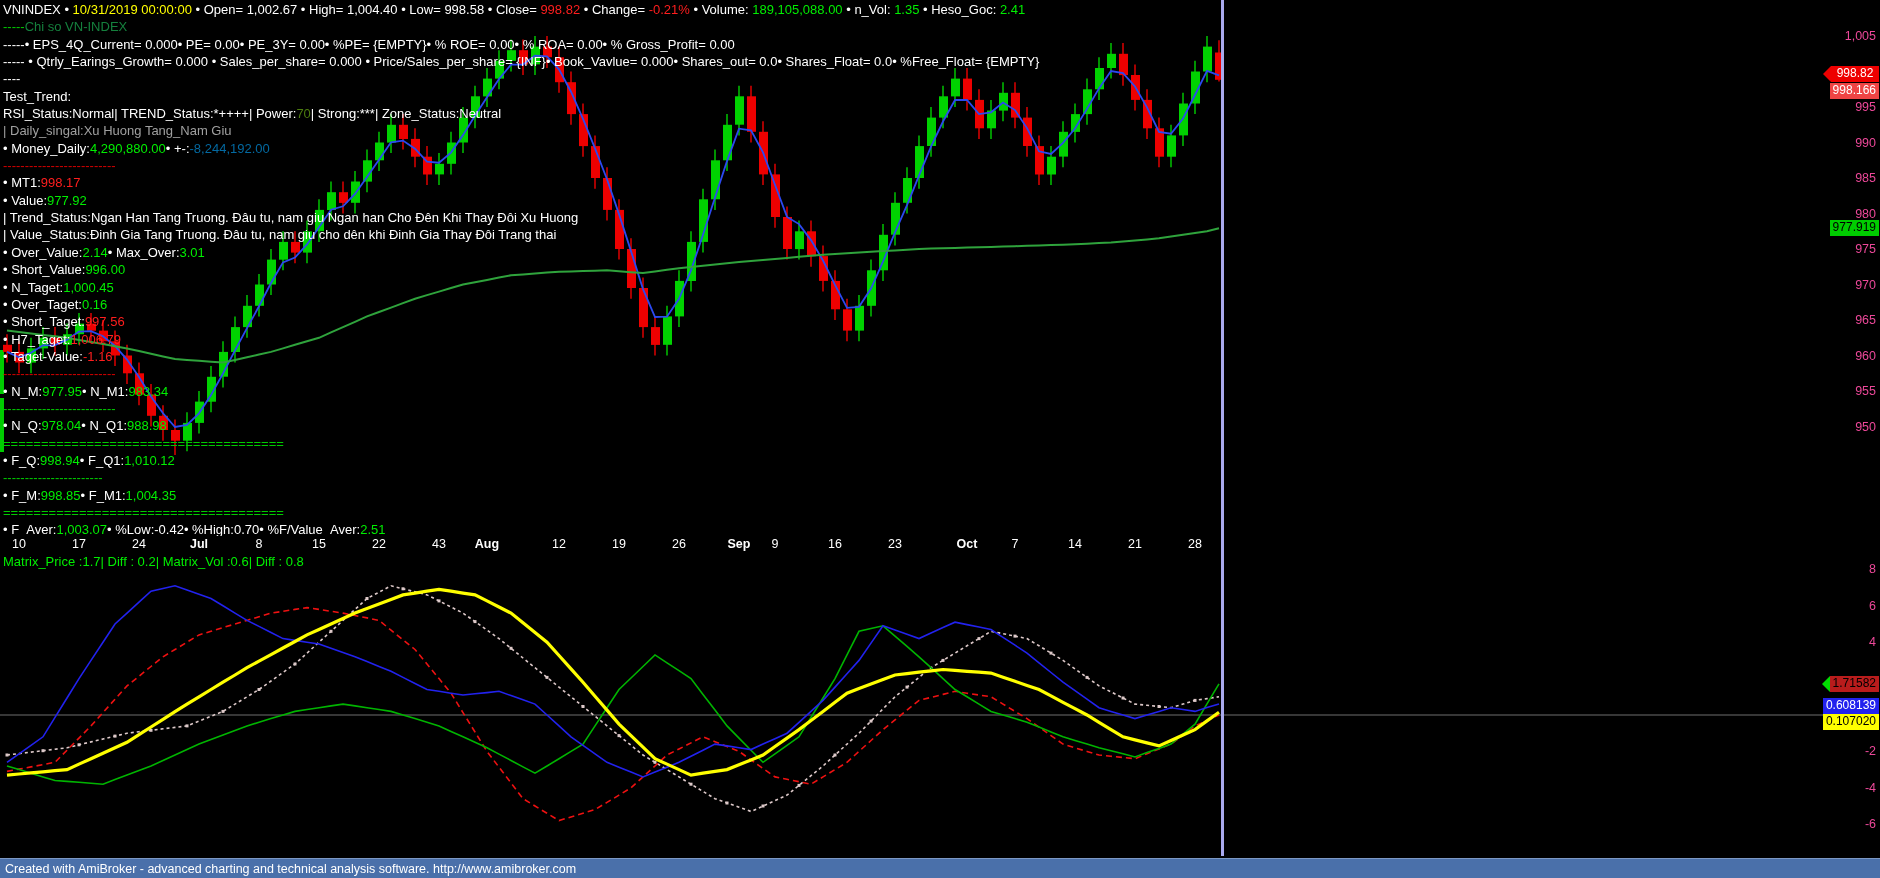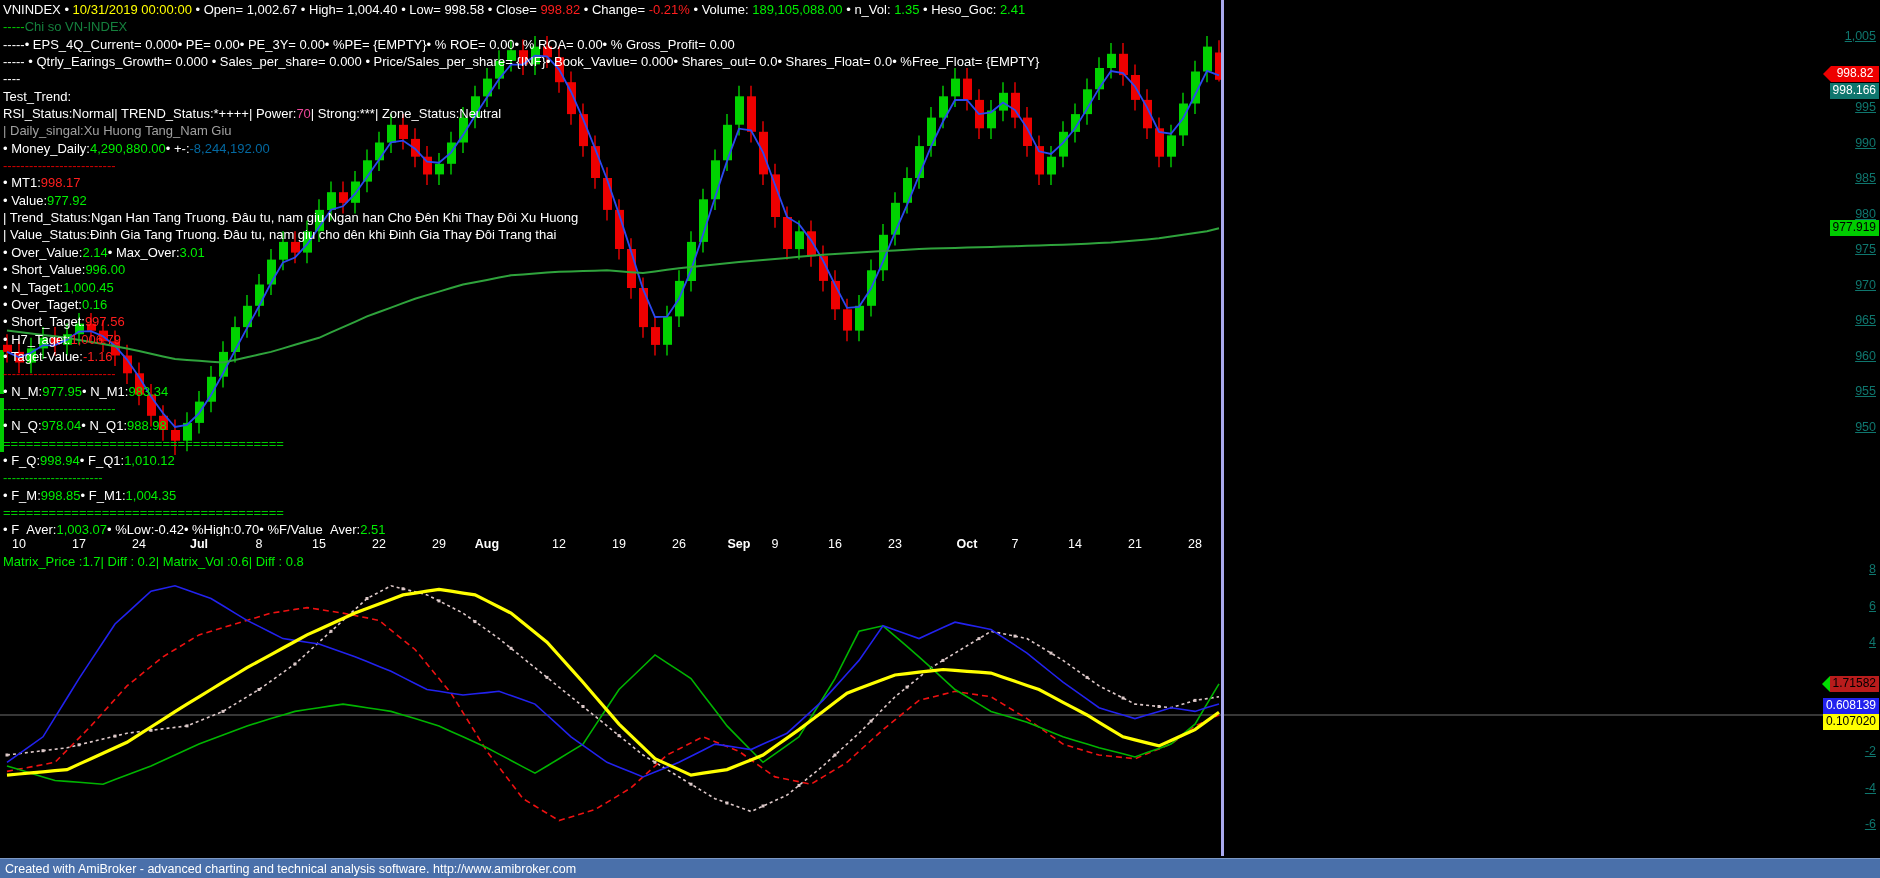--- a/index.html
+++ b/index.html
@@ -6,22 +6,22 @@
   *{box-sizing:border-box;}
   .screen{position:relative;width:1880px;height:878px;background:#000;overflow:hidden;
           font-family:"Liberation Sans",sans-serif;}
   .panel{position:absolute;left:0;}
   svg{display:block;}
   
   .overlay{position:absolute;left:3px;top:1px;width:1200px;pointer-events:none;}
   .oline{white-space:pre;font:13px/17.35px "Liberation Sans",sans-serif;letter-spacing:0;}
   
   .yaxis{position:absolute;top:0;right:0;width:38px;height:856px;background:#000;}
-  .ytick{position:absolute;right:4px;width:60px;text-align:right;color:#0f766e;
-         font:12.5px/14px "Liberation Sans",sans-serif;text-decoration:underline;}
+  .ytick{position:absolute;right:4px;width:60px;text-align:right;color:#ec4899;
+         font:12.5px/14px "Liberation Sans",sans-serif;}
   .ptag{position:absolute;right:1px;font:12px/15px "Liberation Sans",sans-serif;
         padding:0 3px;text-align:center;min-width:48px;height:16px;}
   .ptag .arr{position:absolute;left:-8px;top:0;width:0;height:0;
         border-top:8px solid transparent;border-bottom:8px solid transparent;}
   
   .dateaxis{position:absolute;left:0;top:536px;width:1844px;height:17px;background:#000;}
   .dtick{position:absolute;top:1px;transform:translateX(-50%);color:#fff;
          font:12.5px/15px "Liberation Sans",sans-serif;}
   .dtick.bold{font-weight:bold;}
   
@@ -251,21 +251,21 @@
       </svg>
   </div>
 
   <div class="overlay" id="overlay">
       <div class="oline"><span style="color: rgb(255, 255, 255);">VNINDEX • </span><span style="color: rgb(255, 255, 0);">10/31/2019 00:00:00</span><span style="color: rgb(255, 255, 255);"> • Open= 1,002.67 • High= 1,004.40 • Low= 998.58 • Close= </span><span style="color: rgb(255, 30, 30);">998.82</span><span style="color: rgb(255, 255, 255);"> • Change= </span><span style="color: rgb(255, 30, 30);">-0.21%</span><span style="color: rgb(255, 255, 255);"> • Volume: </span><span style="color: rgb(0, 238, 0);">189,105,088.00</span><span style="color: rgb(255, 255, 255);"> • n_Vol: </span><span style="color: rgb(0, 238, 0);">1.35</span><span style="color: rgb(255, 255, 255);"> • Heso_Goc: </span><span style="color: rgb(0, 238, 0);">2.41</span></div>
       <div class="oline"><span style="color: rgb(0, 204, 0);">-----</span><span style="color: #15803d;">Chi so VN-INDEX</span></div>
       <div class="oline"><span style="color: rgb(255, 255, 255);">-----• EPS_4Q_Current= 0.000• PE= 0.00• PE_3Y= 0.00• %PE= {EMPTY}• % ROE= 0.00• % ROA= 0.00• % Gross_Profit= 0.00</span></div>
       <div class="oline"><span style="color: rgb(255, 255, 255);">----- • Qtrly_Earings_Growth= 0.000 • Sales_per_share= 0.000 • Price/Sales_per_share= {INF}• Book_Vavlue= 0.000• Shares_out= 0.0• Shares_Float= 0.0• %Free_Float= {EMPTY}</span></div>
       <div class="oline"><span style="color: rgb(255, 255, 255);">----</span></div>
       <div class="oline"><span style="color: rgb(255, 255, 255);">Test_Trend:</span></div>
-      <div class="oline"><span style="color: rgb(255, 255, 255);">RSI_Status:Normal| TREND_Status:*++++| Power:</span><span style="color: #ec4899; margin-top: 32px;">70</span><span style="color: rgb(255, 255, 255);">| Strong:***| Zone_Status:Neutral</span></div>
+      <div class="oline"><span style="color: rgb(255, 255, 255);">RSI_Status:Normal| TREND_Status:*++++| Power:</span><span style="color: #4d7c0f; margin-top: 32px;">70</span><span style="color: rgb(255, 255, 255);">| Strong:***| Zone_Status:Neutral</span></div>
       <div class="oline"><span style="color: rgb(160, 160, 160);">| Daily_singal:Xu Huong Tang_Nam Giu</span></div>
       <div class="oline"><span style="color: rgb(255, 255, 255);">• Money_Daily:</span><span style="color: rgb(0, 238, 0);">4,290,880.00</span><span style="color: rgb(255, 255, 255);">• +-:</span><span style="color: #0369a1;">-8,244,192.00</span></div>
       <div class="oline"><span style="color: rgb(212, 0, 0);">--------------------------</span></div>
       <div class="oline"><span style="color: rgb(255, 255, 255);">• MT1:</span><span style="color: rgb(255, 30, 30);">998.17</span></div>
       <div class="oline"><span style="color: rgb(255, 255, 255);">• Value:</span><span style="color: rgb(0, 238, 0);">977.92</span></div>
       <div class="oline"><span style="color: rgb(255, 255, 255);">| Trend_Status:Ngan Han Tang Truong. Đâu tu, nam giu Ngan han Cho Đên Khi Thay Đôi Xu Huong</span></div>
       <div class="oline"><span style="color: rgb(255, 255, 255);">| Value_Status:Đinh Gia Tang Truong. Đâu tu, nam giu cho dên khi Đinh Gia Thay Đôi Trang thai</span></div>
       <div class="oline"><span style="color: rgb(255, 255, 255);">• Over_Value:</span><span style="color: rgb(0, 238, 0);">2.14</span><span style="color: rgb(255, 255, 255);">• Max_Over:</span><span style="color: rgb(0, 238, 0);">3.01</span></div>
       <div class="oline"><span style="color: rgb(255, 255, 255);">• Short_Value:</span><span style="color: rgb(0, 238, 0);">996.00</span></div>
       <div class="oline"><span style="color: rgb(255, 255, 255);">• N_Taget:</span><span style="color: rgb(0, 238, 0);">1,000.45</span></div>
@@ -287,21 +287,21 @@
     </div>
 
   <div class="dateaxis" id="dateaxis">
       <div class="dtick" style="left: 19px;">10</div>
       <div class="dtick" style="left: 79px;">17</div>
       <div class="dtick" style="left: 139px;">24</div>
       <div class="dtick bold" style="left: 199px;">Jul</div>
       <div class="dtick" style="left: 259px;">8</div>
       <div class="dtick" style="left: 319px;">15</div>
       <div class="dtick" style="left: 379px;">22</div>
-      <div class="dtick" style="left: 439px;">29</div>
+      <div class="dtick" style="left: 439px;">43</div>
       <div class="dtick bold" style="left: 487px;">Aug</div>
       <div class="dtick" style="left: 559px;">12</div>
       <div class="dtick" style="left: 619px;">19</div>
       <div class="dtick" style="left: 679px;">26</div>
       <div class="dtick bold" style="left: 739px;">Sep</div>
       <div class="dtick" style="left: 775px;">9</div>
       <div class="dtick" style="left: 835px;">16</div>
       <div class="dtick" style="left: 895px;">23</div>
       <div class="dtick bold" style="left: 967px;">Oct</div>
       <div class="dtick" style="left: 1015px;">7</div>
@@ -370,21 +370,21 @@
       <div class="ytick" style="top: 349px;">960</div>
       <div class="ytick" style="top: 384px;">955</div>
       <div class="ytick" style="top: 420px;">950</div>
       <div class="ytick" style="top: 562px;">8</div>
       <div class="ytick" style="top: 599px;">6</div>
       <div class="ytick" style="top: 635px;">4</div>
       <div class="ytick" style="top: 744px;">-2</div>
       <div class="ytick" style="top: 781px;">-4</div>
       <div class="ytick" style="top: 817px;">-6</div>
       <div class="ptag" style="top: 66px; background: rgb(238, 0, 0); color: rgb(255, 255, 255);">998.82<span class="arr" style="border-right: 8px solid rgb(238, 0, 0);"></span></div>
-      <div class="ptag" style="top: 83px; background: #0f766e; color: rgb(255, 255, 255);">998.166</div>
+      <div class="ptag" style="top: 83px; background: #ef4444; color: rgb(255, 255, 255);">998.166</div>
       <div class="ptag" style="top: 220px; background: rgb(0, 204, 0); color: rgb(0, 0, 0);">977.919</div>
       <div class="ptag" style="top: 676px; background: #b91c1c; color: rgb(0, 0, 0);">1.71582<span class="arr" style="border-right: 8px solid rgb(0, 221, 0);"></span></div>
       <div class="ptag" style="top: 698px; background: rgb(34, 34, 238); color: rgb(255, 255, 255);">0.608139</div>
       <div class="ptag" style="top: 714px; background: rgb(255, 255, 0); color: rgb(0, 0, 0);">0.107020</div>
     </div>
 
   <div class="vline"></div>
 
   <div class="statusbar">
     <span>Created with AmiBroker - advanced charting and technical analysis software. http://www.amibroker.com</span>

